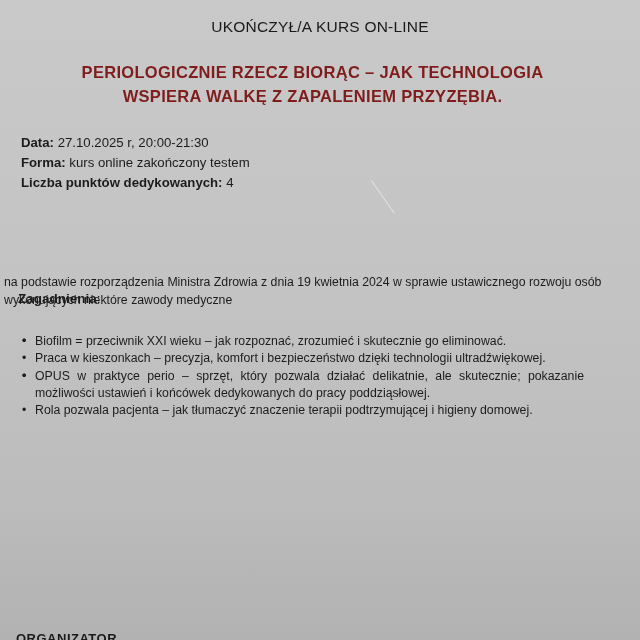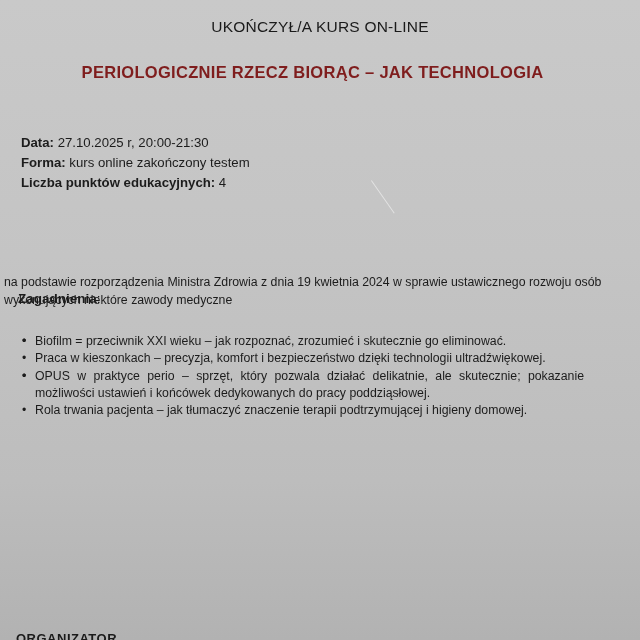--- a/index.html
+++ b/index.html
@@ -112,45 +112,46 @@
   </style>
 </head>
 <body>
 
 <div class="page">
 
   <div class="header">UKOŃCZYŁ/A KURS ON-LINE</div>
 
   <div class="title">
     <div>PERIOLOGICZNIE RZECZ BIORĄC – JAK TECHNOLOGIA</div>
+    <div>WSPIERA WALKĘ Z ZAPALENIEM PRZYZĘBIA.</div>
   </div>
 
   <div class="details">
     <div class="row">
       <b>Data:</b><span> 27.10.2025 r, 20:00-21:30</span>
     </div>
     <div class="row">
       <b>Forma:</b><span> kurs online zakończony testem</span>
     </div>
     <div class="row">
-      <b>Liczba punktów edukacyjnych:</b><span> 4</span>
+      <b>Liczba punktów dedykowanych:</b><span> 4</span>
     </div>
   </div>
 
   <div class="legal">na podstawie rozporządzenia Ministra Zdrowia z dnia 19 kwietnia 2024 w sprawie ustawicznego rozwoju osób wykonujących niektóre zawody medyczne</div>
 
   <div class="topics-heading">
     <span>Zagadnienia</span><span class="colon">:</span>
   </div>
 
   <ul class="topics">
     <li><span class="bullet">•</span></li>
     <li><span class="bullet">•</span><span>Biofilm = przeciwnik XXI wieku – jak rozpoznać, zrozumieć i skutecznie go eliminować.</span></li>
     <li><span class="bullet">•</span><span>Praca w kieszonkach – precyzja, komfort i bezpieczeństwo dzięki technologii ultradźwiękowej.</span></li>
     <li><span class="bullet">•</span></li>
     <li><span class="bullet">•</span><span>OPUS w praktyce perio – sprzęt, który pozwala działać delikatnie, ale skutecznie; pokazanie możliwości ustawień i końcówek dedykowanych do pracy poddziąsłowej.</span></li>
-    <li><span class="bullet">•</span><span>Rola trwania pacjenta – jak tłumaczyć znaczenie terapii podtrzymującej i higieny domowej.</span></li>
+    <li><span class="bullet">•</span><span>Rola pozwala pacjenta – jak tłumaczyć znaczenie terapii podtrzymującej i higieny domowej.</span></li>
   </ul>
 
   <div class="crease"></div>
 
   <div class="footer-label">ORGANIZATOR</div>
 </div>
 
 </body></html>

